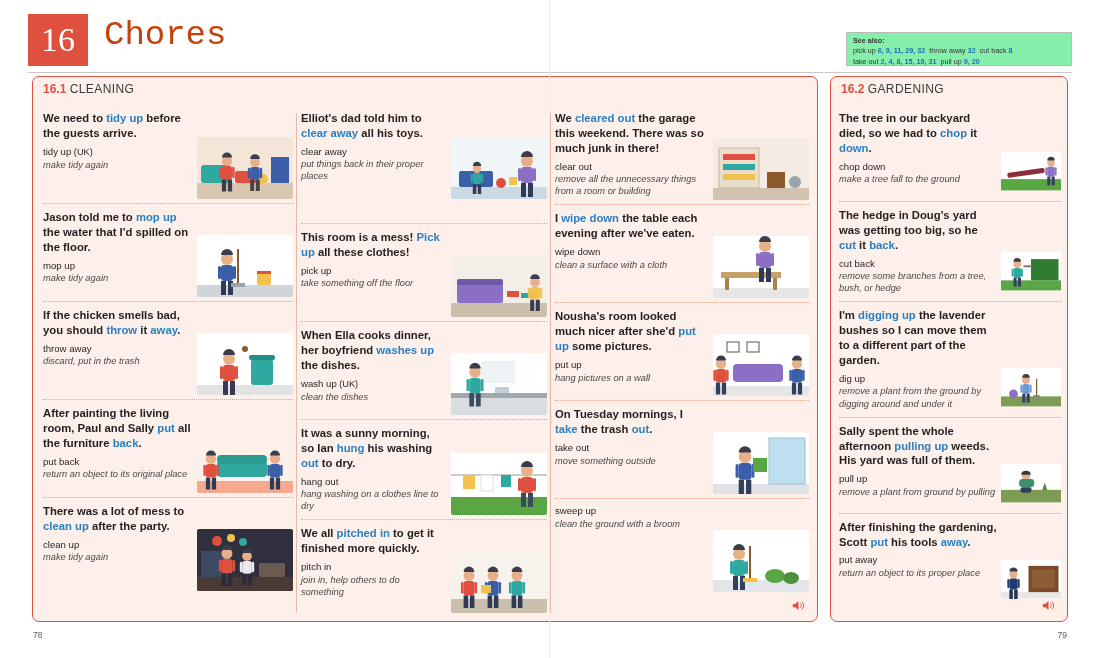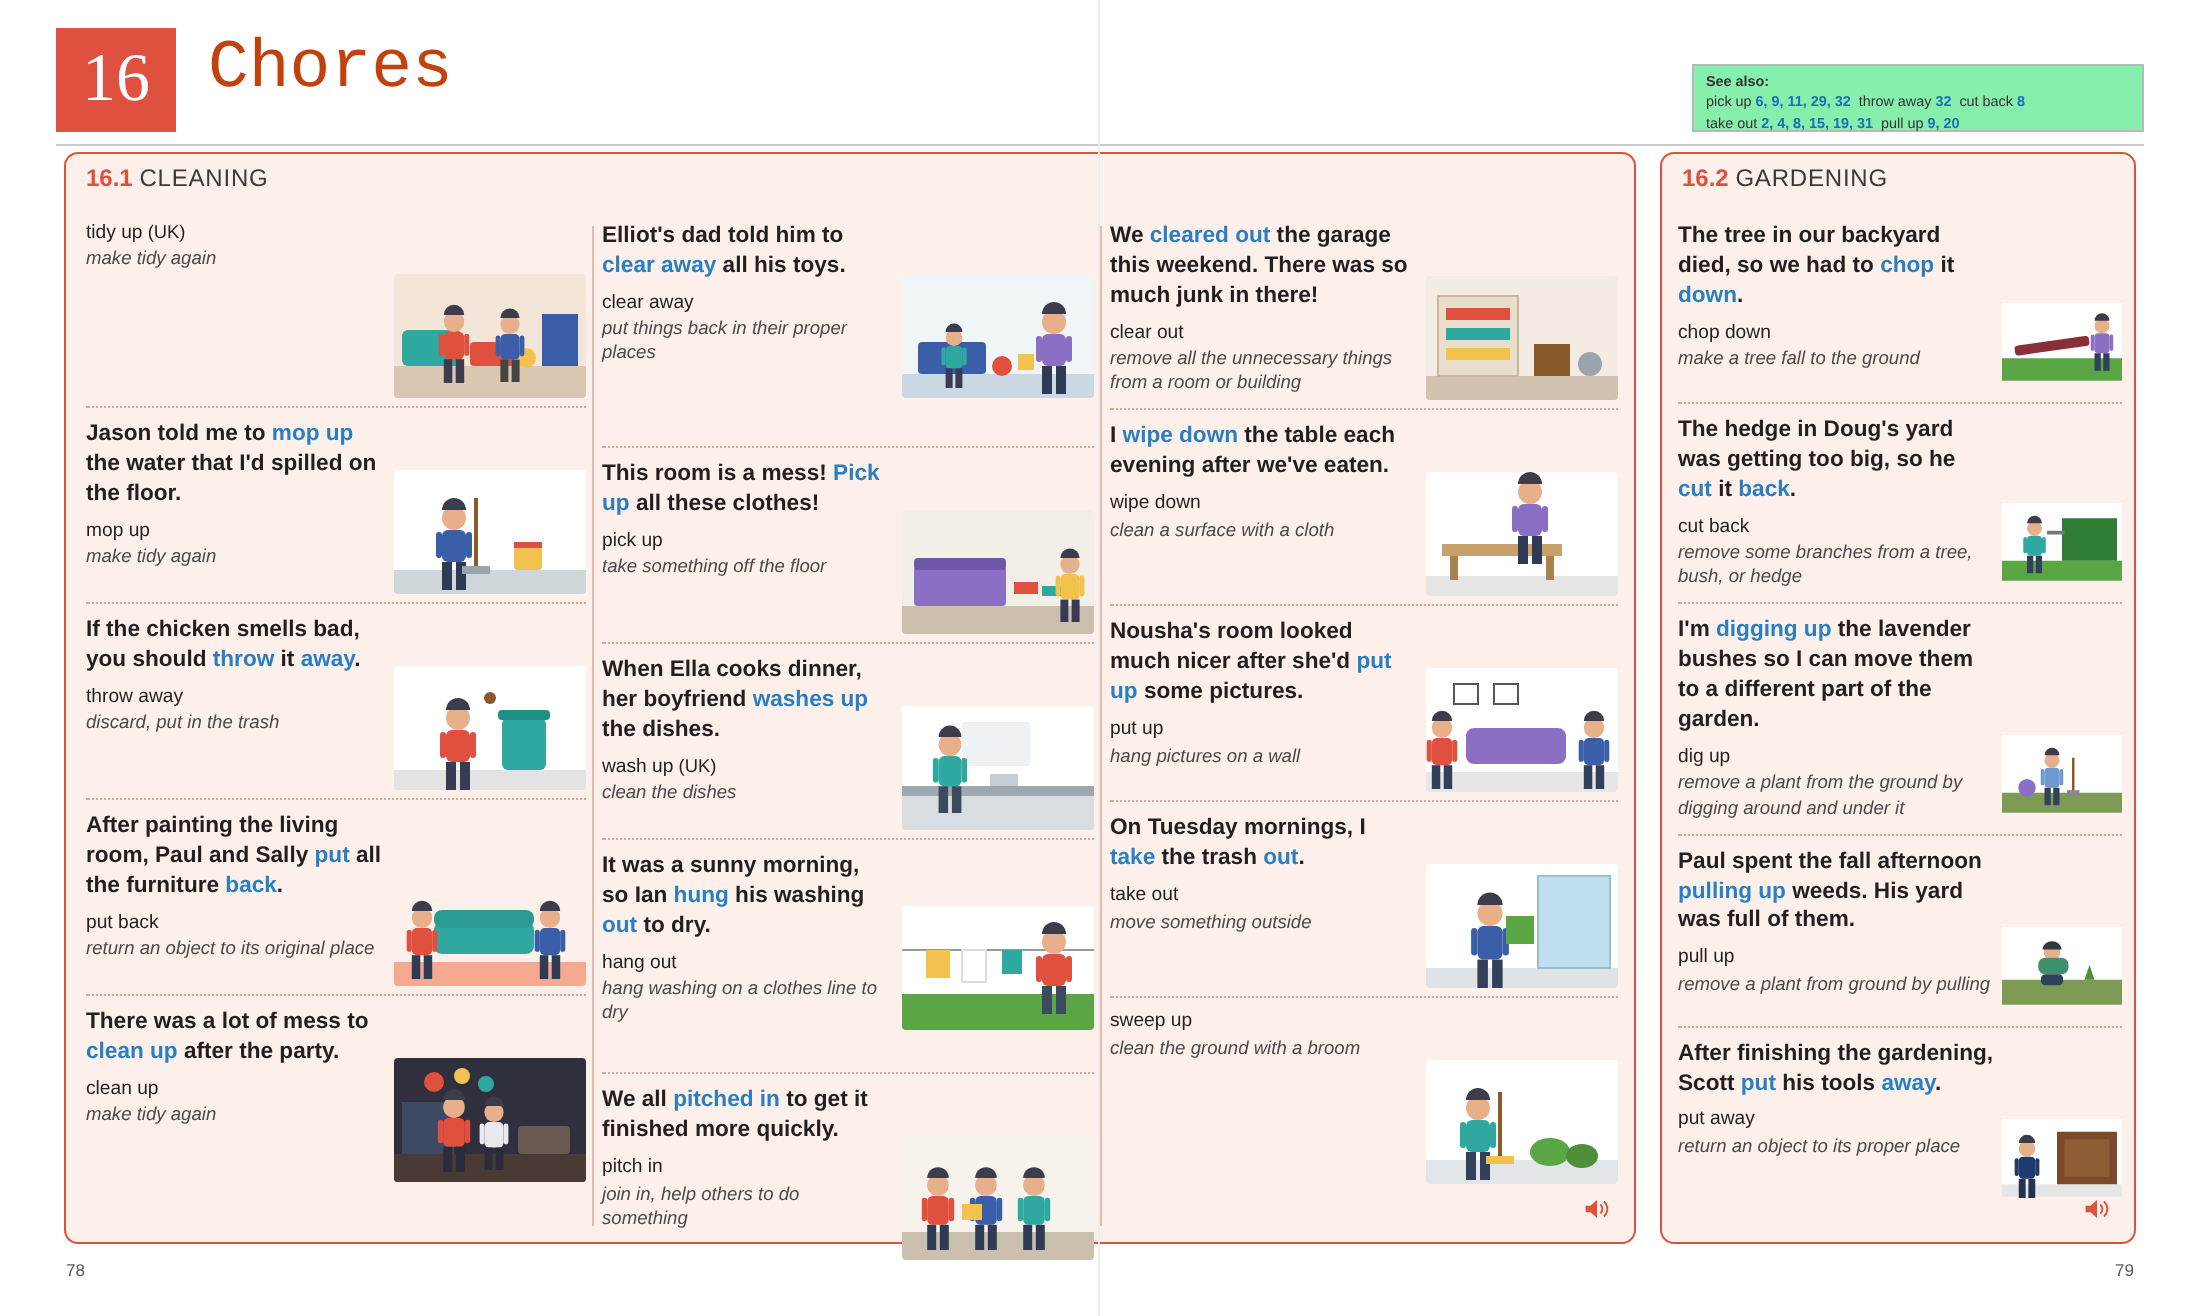--- a/index.html
+++ b/index.html
@@ -125,20 +125,21 @@
   <div class="panel" id="panel-cleaning">
     <div class="panel-head">
       <span class="panel-num">16.1</span>
       <span class="panel-name">CLEANING</span>
     </div>
     <div class="vrule" id="vrule-1"></div>
     <div class="vrule" id="vrule-2"></div>
     <div class="col" id="col-1">
         <div class="entry" style="min-height: 98px;">
           <div class="entry-text" style="padding-right: 102px;">
+            <p class="sentence"><span>We need to </span><span class="pv">tidy up</span><span> before the guests arrive.</span></p>
             <p class="hw">tidy up<span class="uk"> (UK)</span></p>
             <p class="def">make tidy again</p>
           </div>
           <div class="illus">
             <svg viewBox="0 0 96 62">
               <rect x="0" y="0" width="96" height="62" fill="#f3e6d8"></rect>
         <rect x="0" y="46" width="96" height="16" fill="#d9c7b2"></rect>
         <rect x="4" y="28" width="30" height="18" rx="3" fill="#2fa8a0"></rect>
         <rect x="38" y="34" width="22" height="12" rx="2" fill="#e0503f"></rect>
         <circle cx="66" cy="42" r="5" fill="#f2c14e"></circle>
@@ -390,21 +391,21 @@
        <path d="M-6,-30 a6,6 0 0 1 12,0 z" fill="#3c3c4a"></path>
        <rect x="-6" y="-20" width="12" height="16" rx="3" fill="#e0503f"></rect>
        <rect x="-6" y="-4" width="5" height="14" fill="#3a4a5f"></rect>
        <rect x="1" y="-4" width="5" height="14" fill="#3a4a5f"></rect>
        <rect x="-9" y="-19" width="3" height="13" rx="1.5" fill="#e0503f"></rect>
        <rect x="6" y="-19" width="3" height="13" rx="1.5" fill="#e0503f"></rect>
      </g>
             </svg>
           </div>
         </div>
-        <div class="entry" style="min-height: 98px; margin-top: 17px;">
+        <div class="entry" style="min-height: 98px;">
           <div class="entry-text" style="padding-right: 102px;">
             <p class="sentence"><span>We all </span><span class="pv">pitched in</span><span> to get it finished more quickly.</span></p>
             <p class="hw">pitch in</p>
             <p class="def">join in, help others to do something</p>
           </div>
           <div class="illus">
             <svg viewBox="0 0 96 62">
               <rect x="0" y="0" width="96" height="62" fill="#f7f2ec"></rect>
         <rect x="0" y="48" width="96" height="14" fill="#cbbfae"></rect>
         <g transform="translate(18,48) scale(0.9)">
@@ -650,21 +651,21 @@
        <rect x="6" y="-19" width="3" height="13" rx="1.5" fill="#6f9ad1"></rect>
      </g>
         <rect x="56" y="18" width="2" height="28" fill="#8b5a2b"></rect>
         <rect x="52" y="44" width="10" height="5" fill="#888"></rect>
         <circle cx="20" cy="42" r="7" fill="#8a6fc4"></circle>
             </svg>
           </div>
         </div>
         <div class="entry" style="min-height: 96px;">
           <div class="entry-text" style="padding-right: 64px;">
-            <p class="sentence"><span>Paul spent the fall afternoon </span><span class="pv">pulling up</span><span> weeds. His yard was full of them.</span></p>
+            <p class="sentence"><span>Sally spent the whole afternoon </span><span class="pv">pulling up</span><span> weeds. His yard was full of them.</span></p>
             <p class="hw">pull up</p>
             <p class="def">remove a plant from ground by pulling</p>
           </div>
           <div class="illus" style="width: 60px; height: 52px;">
             <svg viewBox="0 0 96 62">
               <rect x="0" y="0" width="96" height="62" fill="#ffffff"></rect>
         <rect x="0" y="42" width="96" height="20" fill="#7e9b55"></rect>
         <g transform="translate(40,42) scale(1.1)">
           <circle cx="0" cy="-20" r="6" fill="#e8b08a"></circle>
           <path d="M-7,-22 a7,6 0 0 1 14,0 z" fill="#2f3a3f"></path>

